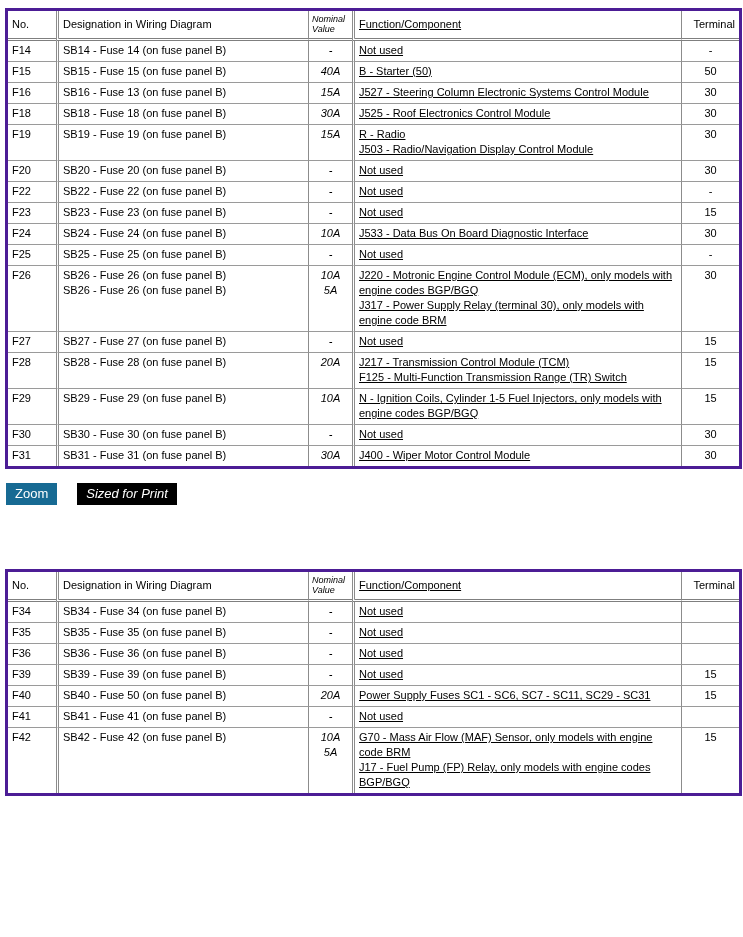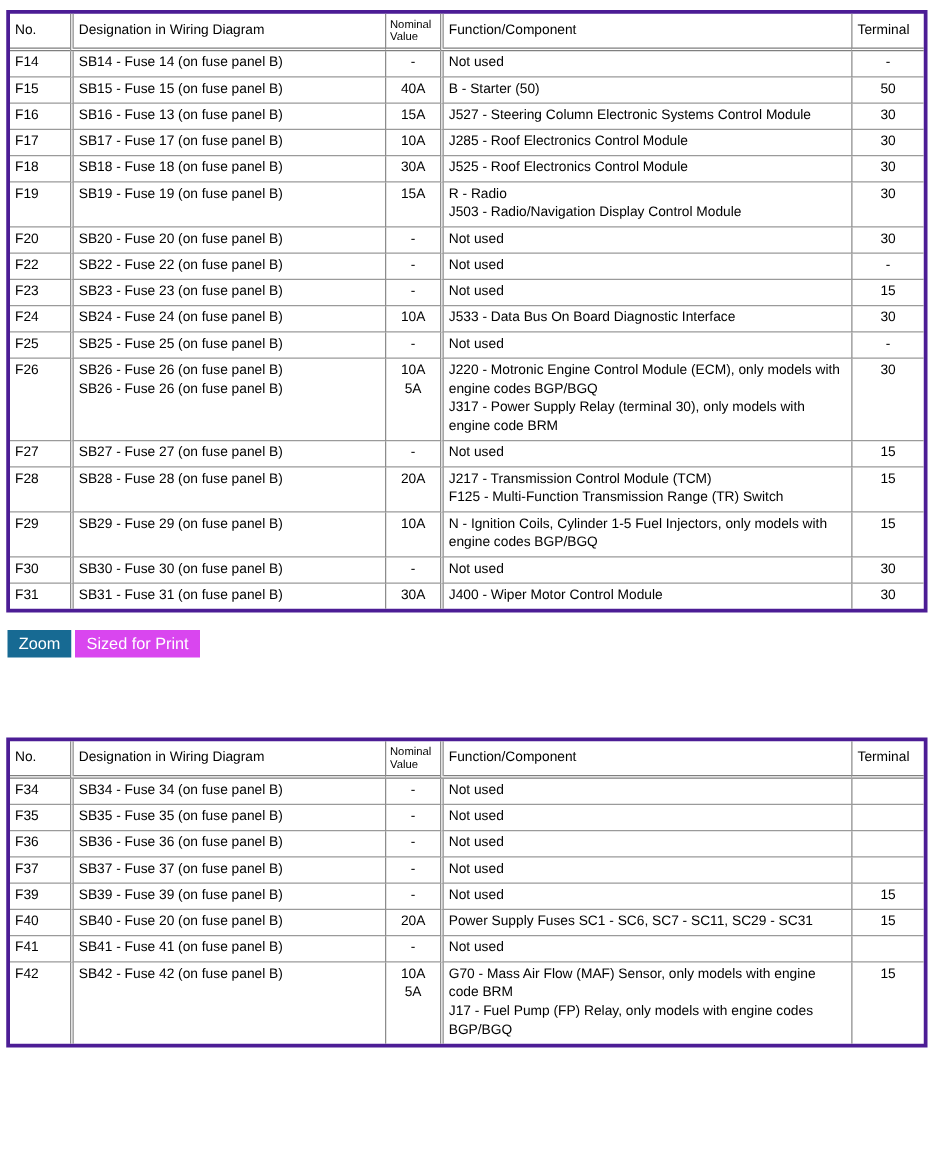--- a/index.html
+++ b/index.html
@@ -38,31 +38,31 @@
     font-weight: normal;
   }
   thead th {
     height: 30px;
     vertical-align: middle;
     border-bottom: 3px double #7f7f7f;
   }
   tbody tr:last-child td { border-bottom: none; }
 
   .col-designation { border-left: 3px double #8c8c8c; margin-top: 16px; }
-  .col-value       { border-left: 1px solid #8c8c8c; text-align: center; }
-  .col-func        { border-left: 3px double #8c8c8c; }
+  .col-value       { border-left: 1px solid #8c8c8c; text-align: center; font-style: italic; }
+  .col-func        { border-left: 3px double #8c8c8c; text-decoration: underline; }
   .col-terminal    { border-left: 1px solid #8c8c8c; text-align: center; }
 
   thead th.col-value { font-size: 9px; line-height: 10px; text-align: left; padding-left: 3px; }
-  thead th.col-terminal { text-align: left; }
+  thead th.col-terminal { text-align: right; }
 
   .btn-row {
     margin: 14px 0 0 1px;
     display: flex;
-    gap: 3px;
+    gap: 20px;
   }
   .btn {
     color: #ffffff;
     font-size: 13px;
     line-height: 15px;
     padding: 3px 9px 4px 9px;
     cursor: pointer;
     white-space: nowrap;
   }
 
@@ -107,27 +107,20 @@
           <td class="col-terminal">50</td>
         </tr>
         <tr>
           <td class="col-no">F16</td>
           <td class="col-designation">SB16 - Fuse 13 (on fuse panel B)</td>
           <td class="col-value">15A</td>
           <td class="col-func">J527 - Steering Column Electronic Systems Control Module</td>
           <td class="col-terminal">30</td>
         </tr>
         <tr>
-          <td class="col-no">F17</td>
-          <td class="col-designation">SB17 - Fuse 17 (on fuse panel B)</td>
-          <td class="col-value">10A</td>
-          <td class="col-func">J285 - Roof Electronics Control Module</td>
-          <td class="col-terminal">30</td>
-        </tr>
-        <tr>
           <td class="col-no">F18</td>
           <td class="col-designation">SB18 - Fuse 18 (on fuse panel B)</td>
           <td class="col-value">30A</td>
           <td class="col-func">J525 - Roof Electronics Control Module</td>
           <td class="col-terminal">30</td>
         </tr>
         <tr>
           <td class="col-no">F19</td>
           <td class="col-designation">SB19 - Fuse 19 (on fuse panel B)</td>
           <td class="col-value">15A</td>
@@ -214,21 +207,21 @@
           <td class="col-designation">SB31 - Fuse 31 (on fuse panel B)</td>
           <td class="col-value">30A</td>
           <td class="col-func">J400 - Wiper Motor Control Module</td>
           <td class="col-terminal">30</td>
         </tr>
       </tbody>
   </table>
 
   <div class="btn-row">
     <div class="btn" style="background: rgb(23, 106, 147);">Zoom</div>
-    <div class="btn" style="background: #d946ef;">Sized for Print</div>
+    <div class="btn" style="background: #000000; font-style: italic;">Sized for Print</div>
   </div>
 
   <table class="fuse-table second">
     <colgroup>
       <col class="c-no">
         <col class="c-desig">
         <col class="c-value">
         <col class="c-func">
         <col class="c-terminal">
     </colgroup>
@@ -258,36 +251,29 @@
           <td class="col-terminal"></td>
         </tr>
         <tr>
           <td class="col-no">F36</td>
           <td class="col-designation">SB36 - Fuse 36 (on fuse panel B)</td>
           <td class="col-value">-</td>
           <td class="col-func">Not used</td>
           <td class="col-terminal"></td>
         </tr>
         <tr>
-          <td class="col-no">F37</td>
-          <td class="col-designation">SB37 - Fuse 37 (on fuse panel B)</td>
-          <td class="col-value">-</td>
-          <td class="col-func">Not used</td>
-          <td class="col-terminal"></td>
-        </tr>
-        <tr>
           <td class="col-no">F39</td>
           <td class="col-designation">SB39 - Fuse 39 (on fuse panel B)</td>
           <td class="col-value">-</td>
           <td class="col-func">Not used</td>
           <td class="col-terminal">15</td>
         </tr>
         <tr>
           <td class="col-no">F40</td>
-          <td class="col-designation">SB40 - Fuse 20 (on fuse panel B)</td>
+          <td class="col-designation">SB40 - Fuse 50 (on fuse panel B)</td>
           <td class="col-value">20A</td>
           <td class="col-func">Power Supply Fuses SC1 - SC6, SC7 - SC11, SC29 - SC31</td>
           <td class="col-terminal">15</td>
         </tr>
         <tr>
           <td class="col-no">F41</td>
           <td class="col-designation">SB41 - Fuse 41 (on fuse panel B)</td>
           <td class="col-value">-</td>
           <td class="col-func">Not used</td>
           <td class="col-terminal"></td>

